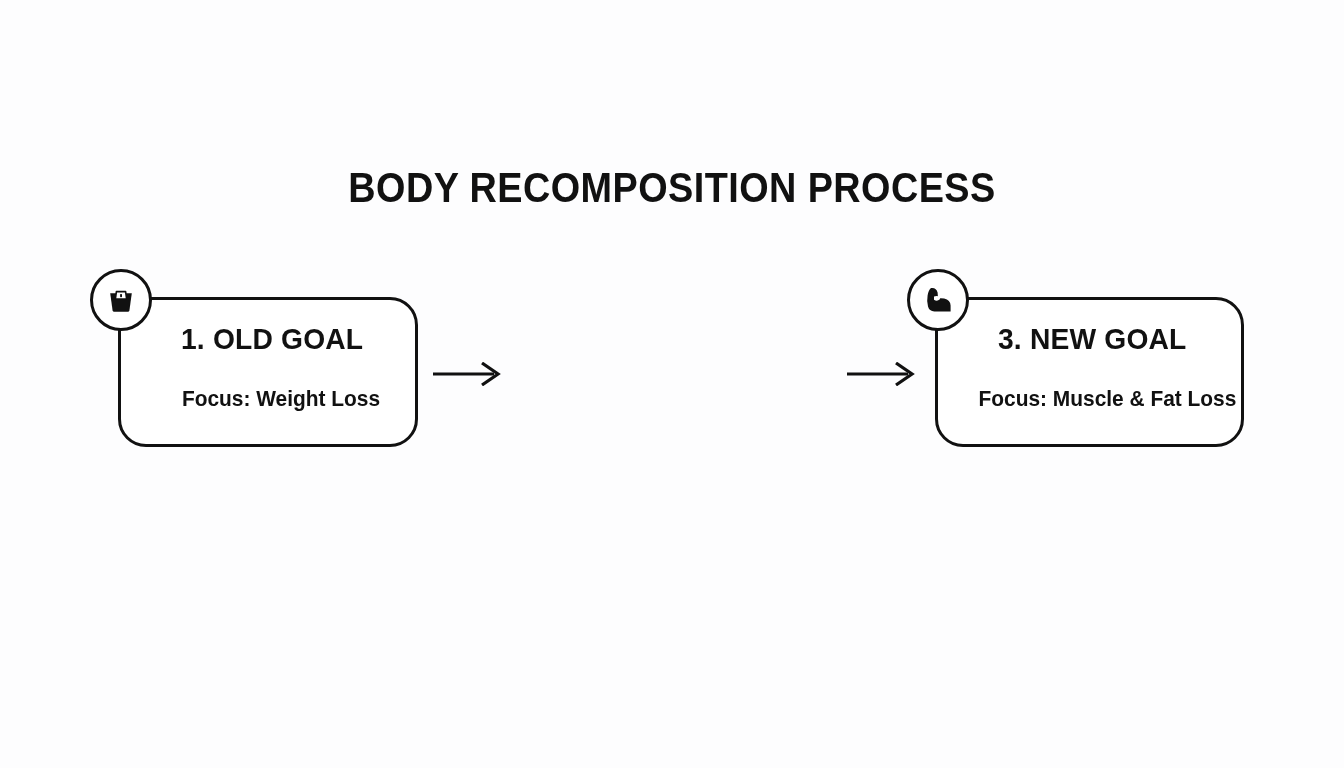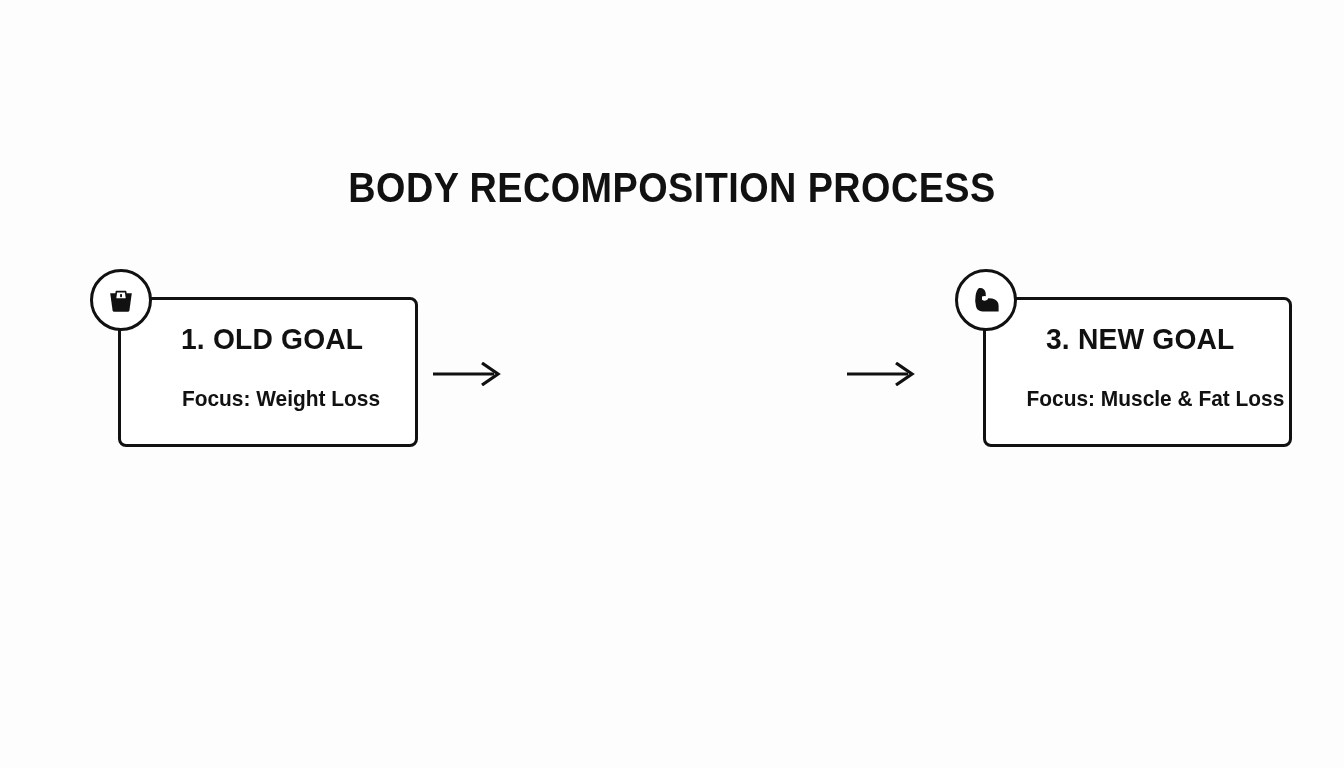--- a/index.html
+++ b/index.html
@@ -41,26 +41,26 @@
     line-height: 1.0;
   }
 
   
   .card {
     position: absolute;
     top: 297px;
     height: 150px;
     box-sizing: border-box;
     border: 3px solid #111111;
-    border-radius: 8px;
+    border-radius: 28px;
     background: #ffffff;
   }
   .card--1 { left: 118px; width: 300px; }
   .card--2 { left: 525px; width: 302px; }
-  .card--3 { left: 935px; width: 309px; margin-left: 48px; }
+  .card--3 { left: 935px; width: 309px; }
 
   .card-heading {
     position: absolute;
     top: 24px;
     left: 60px;
     right: 10px;
     font-family: "Liberation Sans Narrow", "Liberation Sans", sans-serif;
     font-size: 30px;
     font-weight: 700;
     color: #111111;

